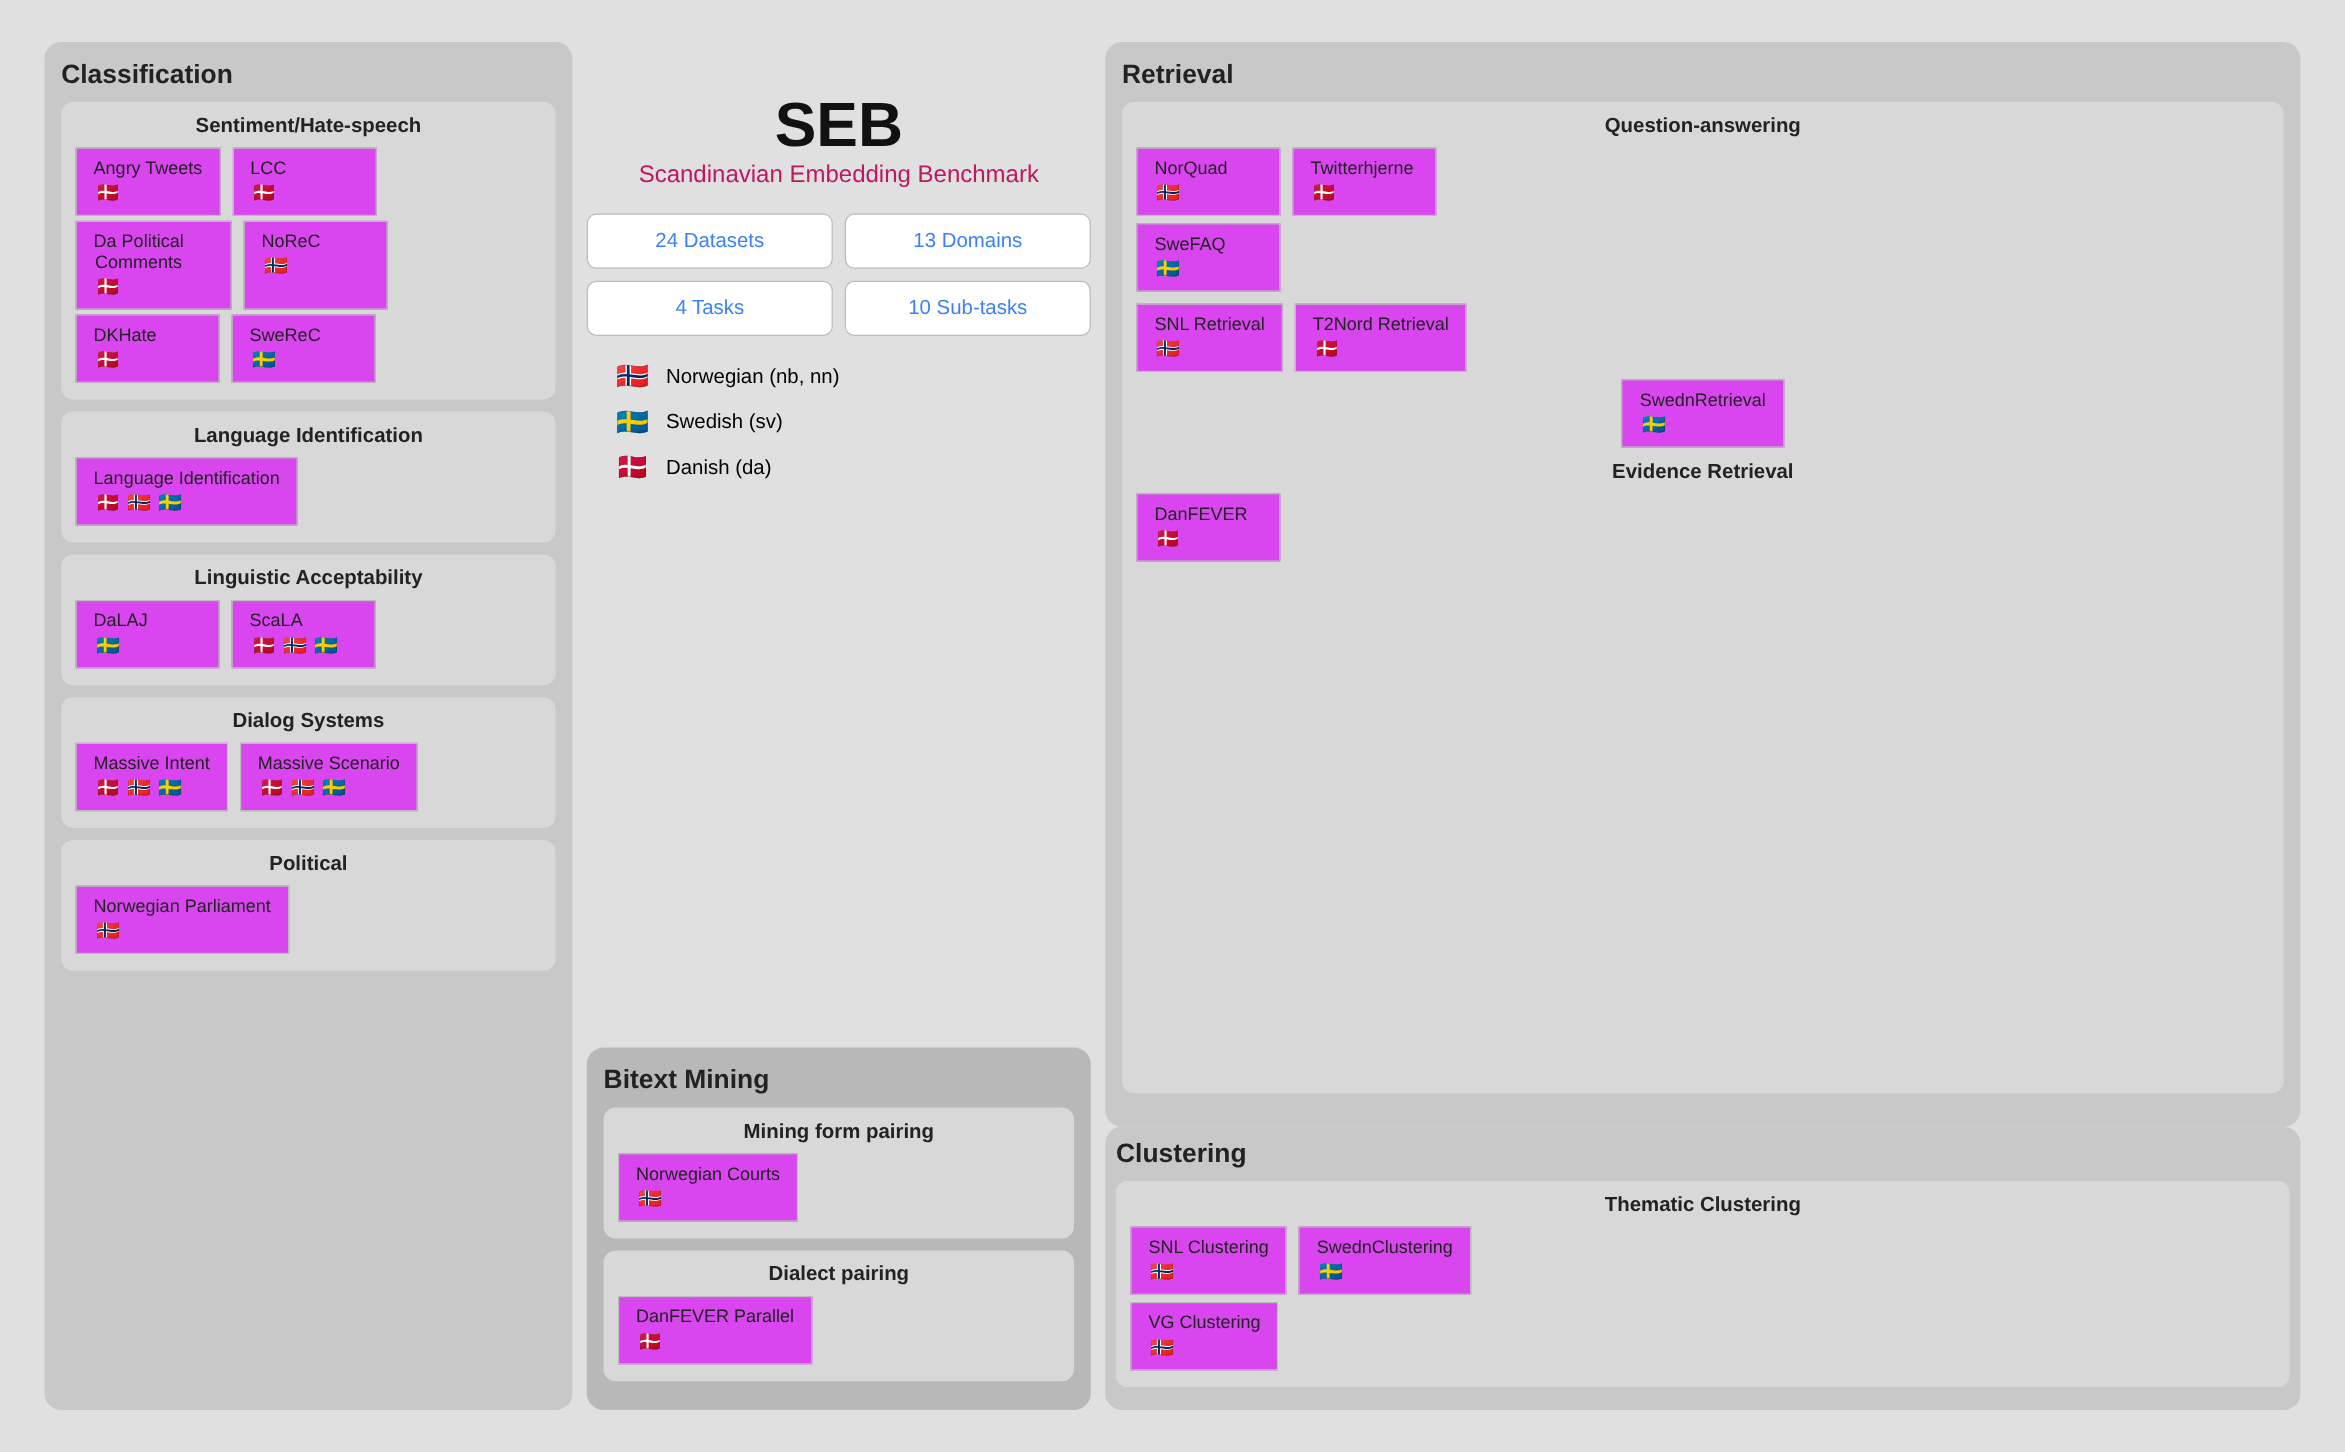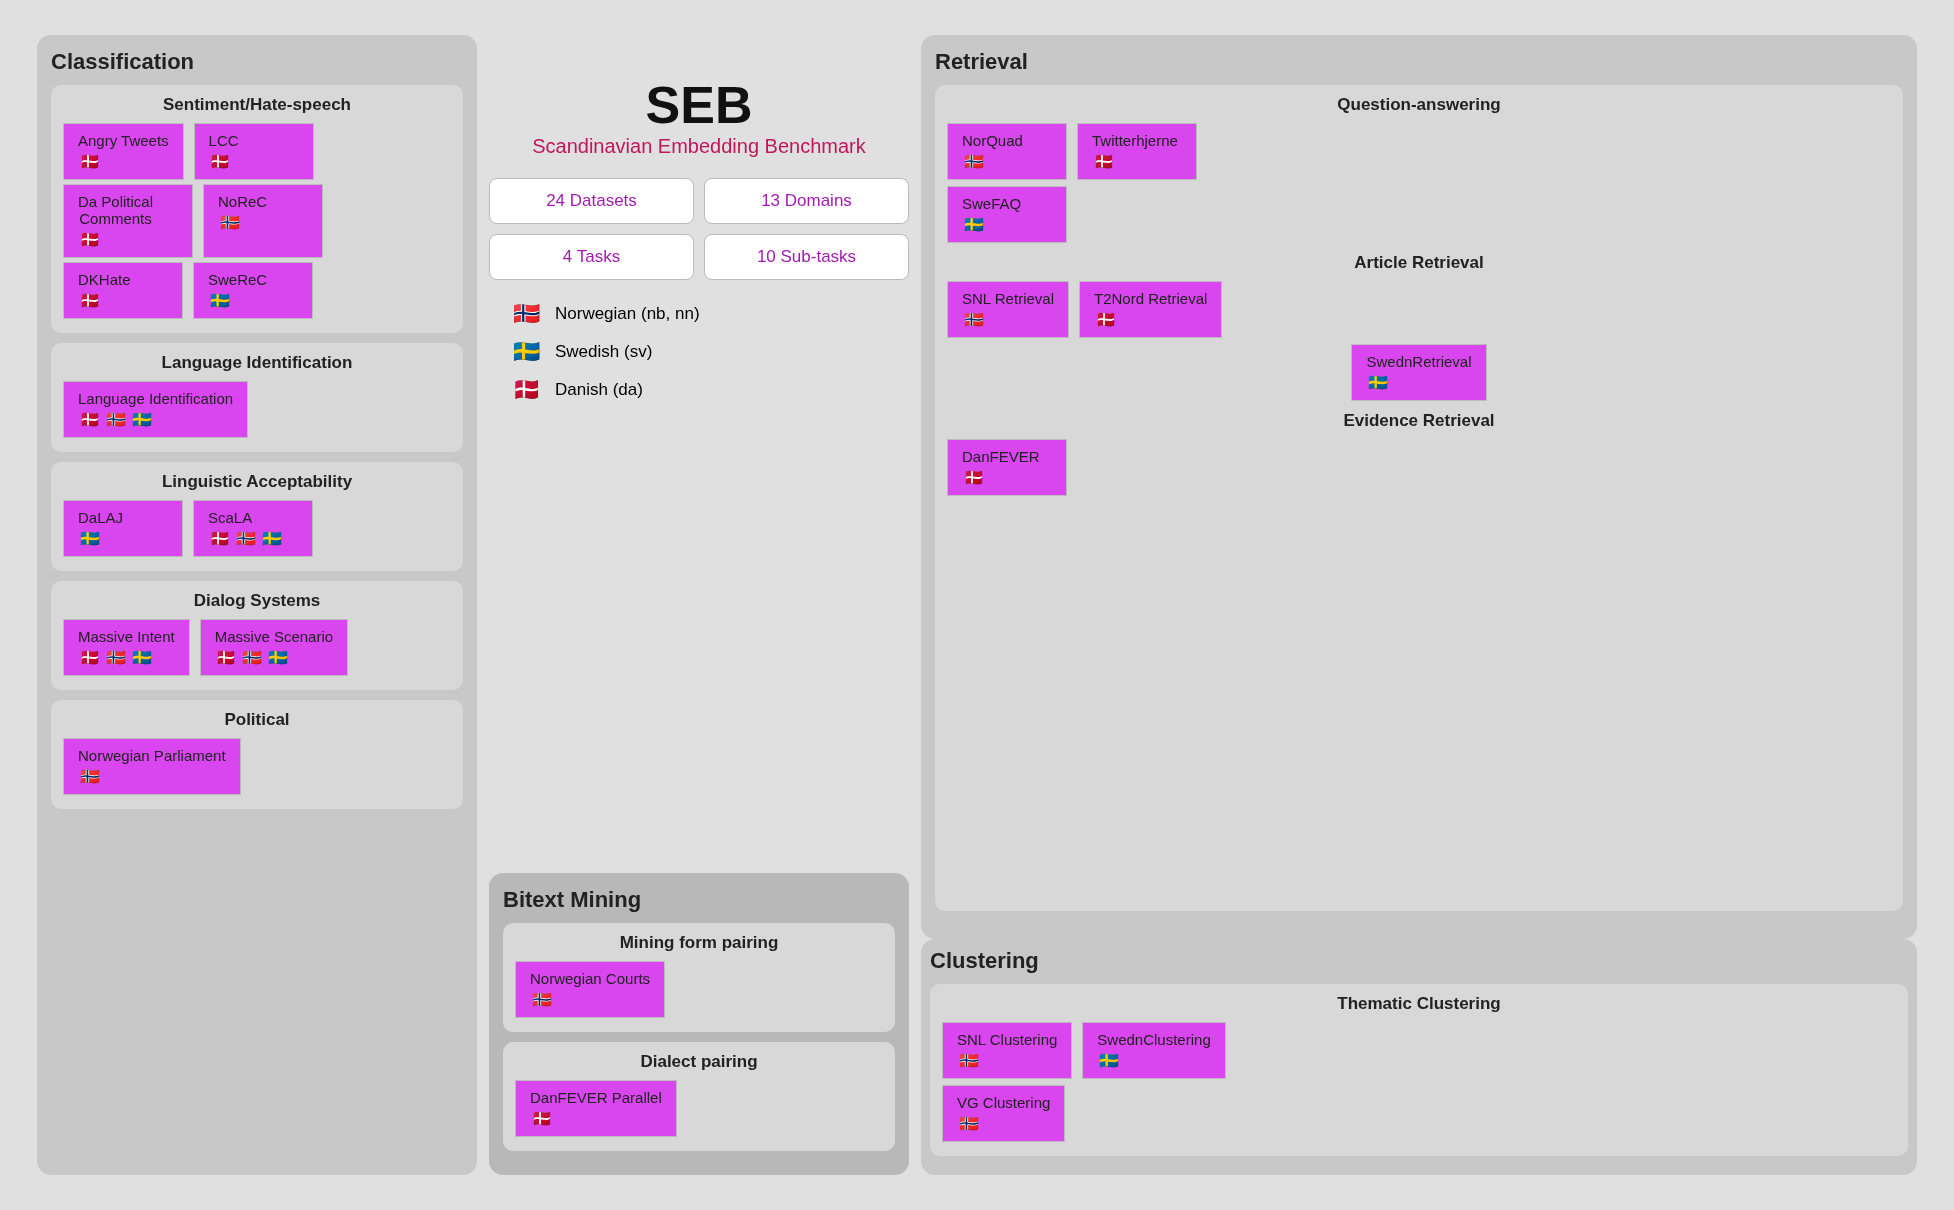--- a/index.html
+++ b/index.html
@@ -116,21 +116,21 @@
       gap: 10px;
       width: 100%;
       margin-bottom: 20px;
     }
     .stat-box {
       background: white;
       border: 1.5px solid #bbb;
       border-radius: 8px;
       padding: 12px 16px;
       font-size: 17px;
-      color: #a21caf;
+      color: #3b82f6;
       text-align: center;
     }
     .legend-item {
       display: flex;
       align-items: center;
       gap: 10px;
       margin-bottom: 10px;
       font-size: 17px;
     }
     .legend-flag {
@@ -363,21 +363,20 @@
           <div class="boxes-row" style="margin-top:6px;">
             <div class="dataset-box">
               <span class="label">SweFAQ</span>
               <div class="flags">
                   <span class="flag">🇸🇪</span>
                 </div>
             </div>
           </div>
 
           <div style="margin-top:10px;">
-            <div class="section-title">Article Retrieval</div>
             <div class="boxes-row">
               <div class="dataset-box">
                 <span class="label">SNL Retrieval</span>
                 <div class="flags">
                     <span class="flag">🇳🇴</span>
                   </div>
               </div>
               <div class="dataset-box">
                 <span class="label">T2Nord Retrieval</span>
                 <div class="flags">

